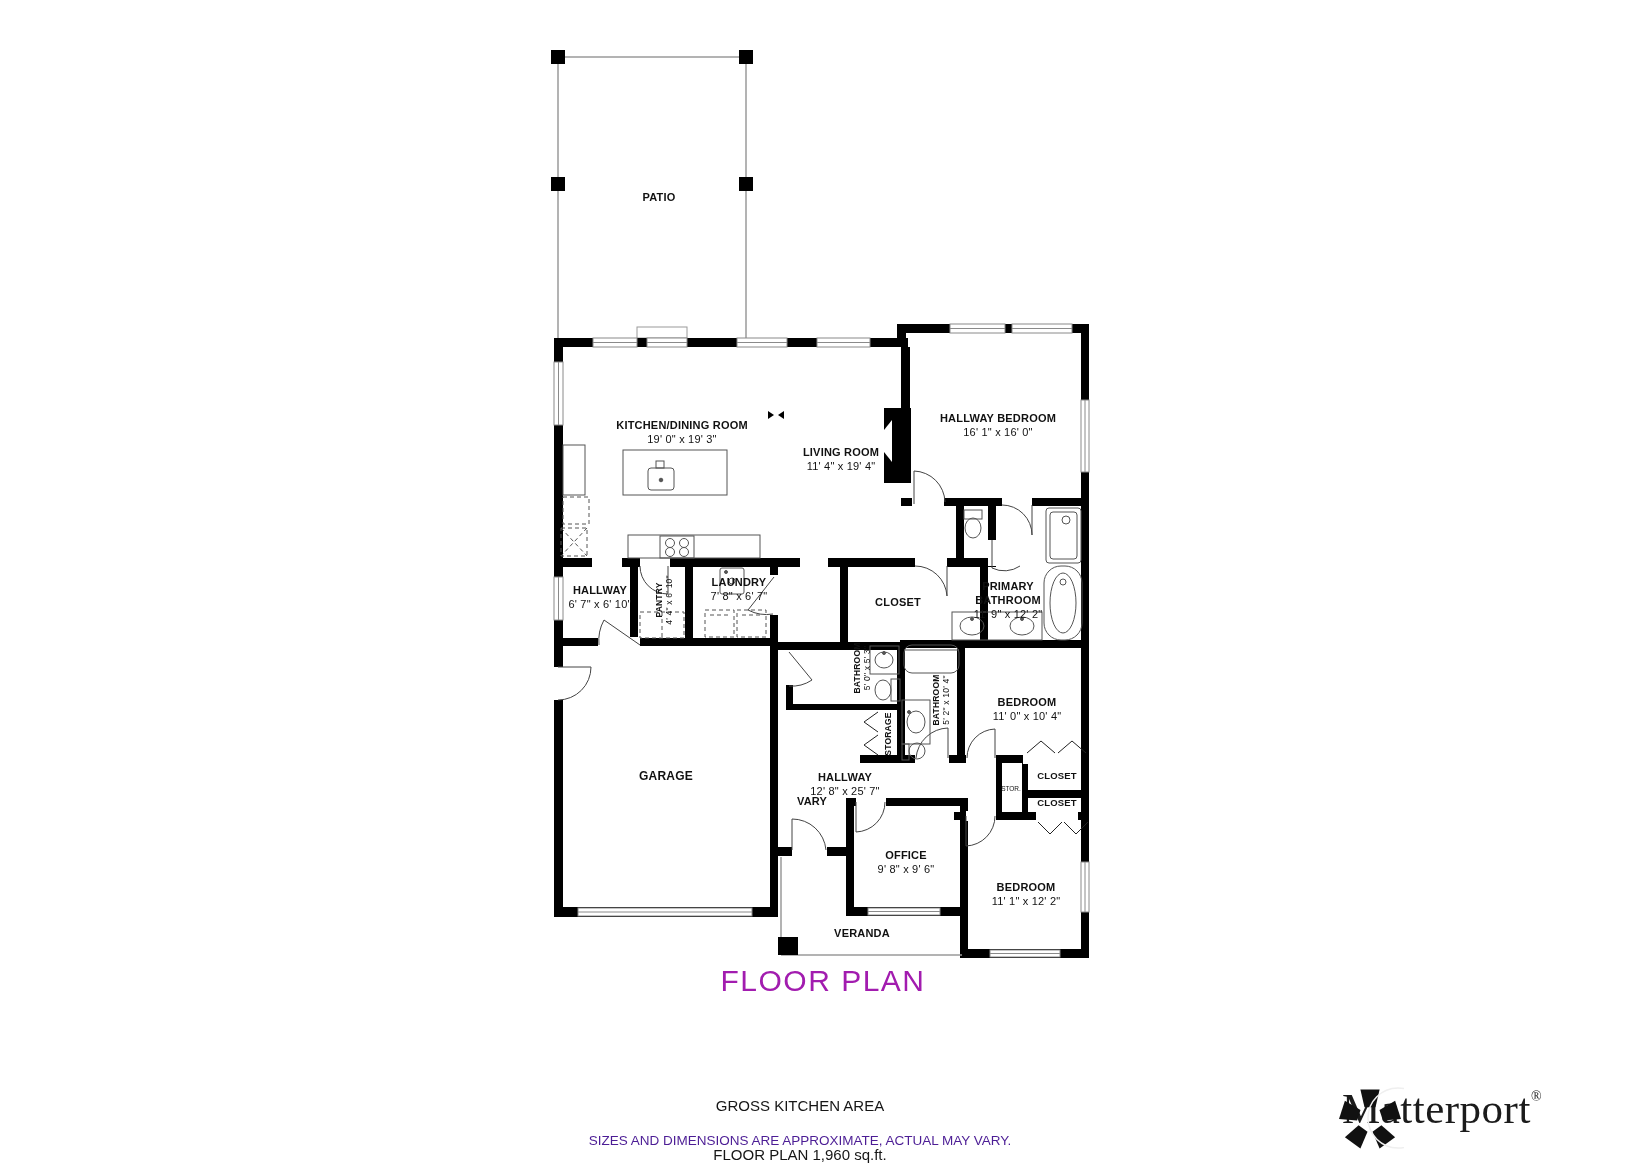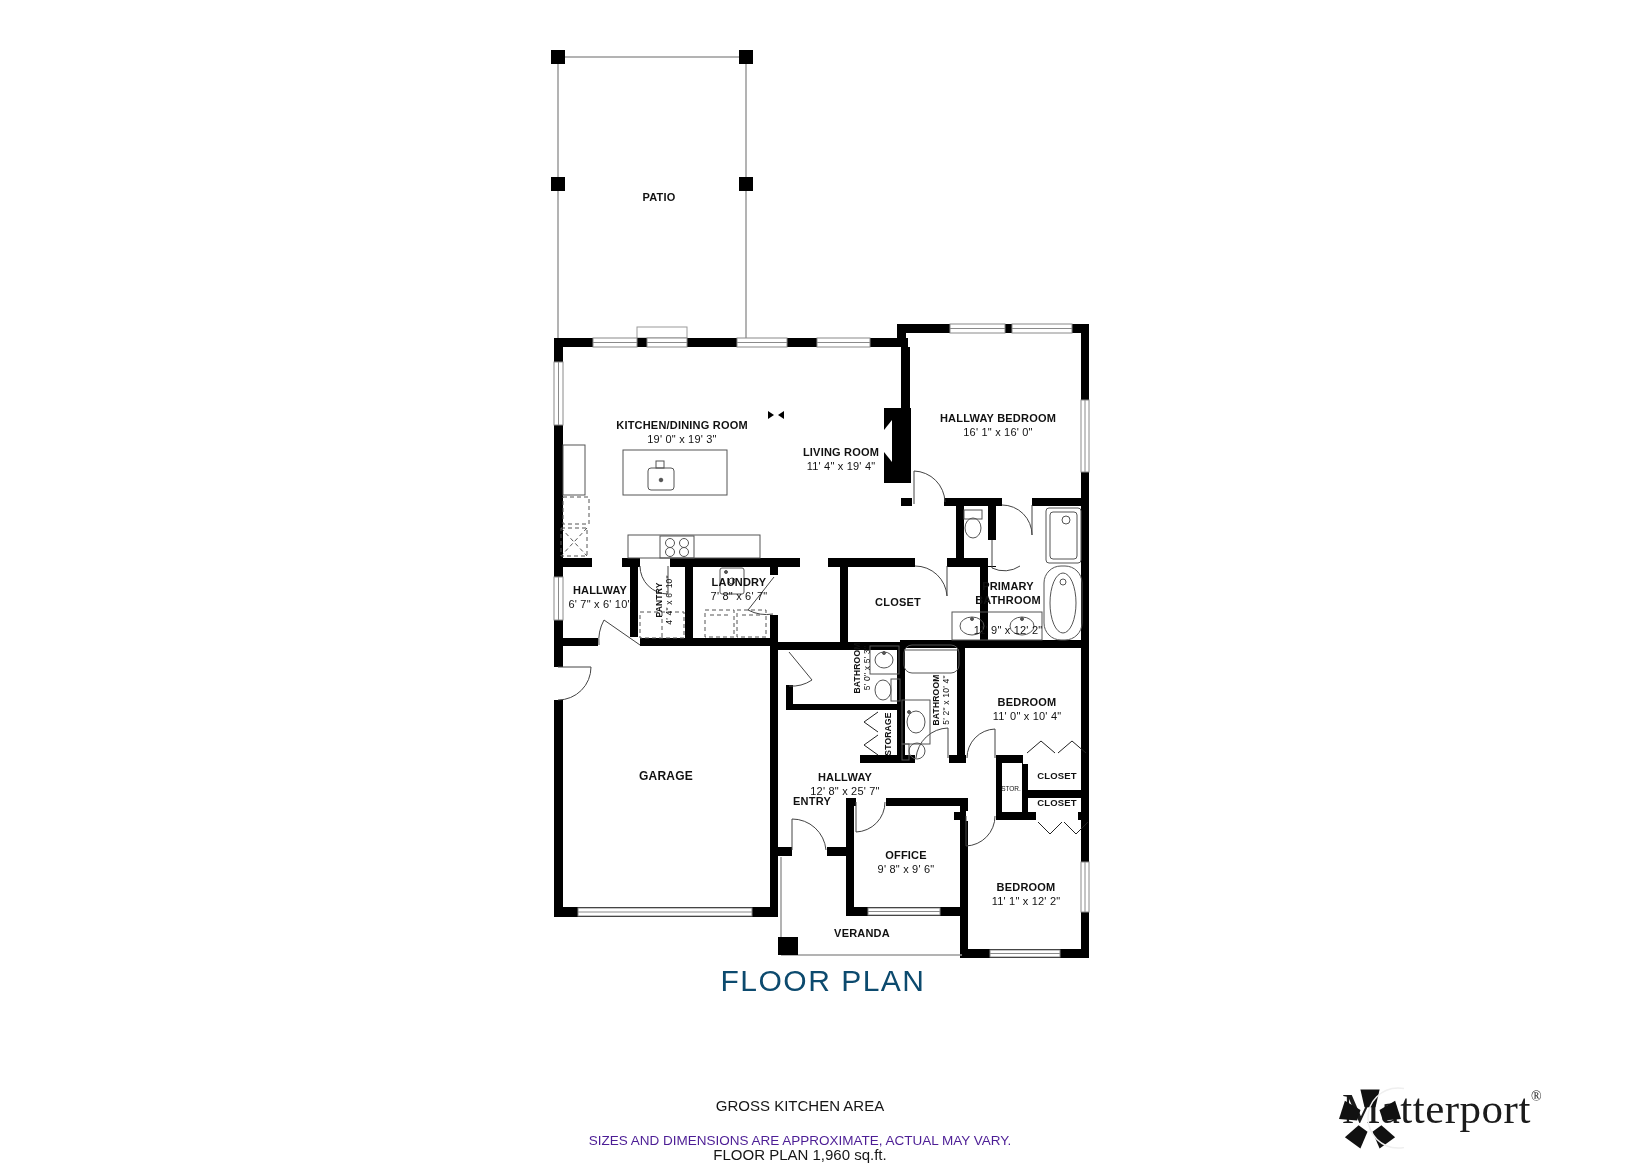--- a/index.html
+++ b/index.html
@@ -7,23 +7,23 @@
         font-family:"Liberation Sans",sans-serif;border-radius:6px;}
   svg{position:absolute;left:0;top:0;}
   .lbl{position:absolute;transform:translate(-50%,-50%);text-align:center;color:#111;
        font:11px "Liberation Sans",sans-serif;letter-spacing:.2px;white-space:nowrap;line-height:14px;}
   .lbl .nm{font-weight:bold;display:block;}
   .lbl .dm{display:block;}
   .vert{transform:translate(-50%,-50%) rotate(-90deg);}
   .sm{font-size:8.5px;line-height:10px;}
   .xs{font-size:6.5px;letter-spacing:0;}
   .cl{font-size:9.5px;}
-  .wrap .nm{white-space:normal;width:106px;margin:16px auto;}
+  .wrap .nm{white-space:normal;width:106px;margin:0 auto;}
   #title{position:absolute;left:823px;top:981px;transform:translate(-50%,-50%);
-         font-size:30px;letter-spacing:1.5px;color:#0c4a6e;}
+         font-size:30px;letter-spacing:1.5px;color:#a21caf;}
   #footer{position:absolute;left:800px;top:1066px;transform:translateX(-50%);text-align:center;
           font-size:15px;color:#161616;line-height:16.2px;white-space:pre;}
   #disclaimer{position:absolute;left:800px;top:1133px;transform:translateX(-50%);
           font-size:13.5px;color:#4c1d95;white-space:pre;}
   #logo{position:absolute;left:1336px;top:1084px;display:flex;align-items:center;}
   #logo .word{font-family:"Liberation Serif",serif;font-size:43px;color:#1b1b1b;margin-left:6px;letter-spacing:.5px;}
   #logo .reg{font-family:"Liberation Serif",serif;font-size:14px;color:#1b1b1b;vertical-align:22px;}
 </style>
 </head>
 <body>
@@ -338,21 +338,21 @@
   <div class="lbl" style="left:666px;top:776px;font-size:12px">
     <span class="nm">GARAGE</span>
   </div>
 
   <div class="lbl" style="left:845px;top:784px">
     <span class="nm">HALLWAY</span>
     <span class="dm">12' 8" x 25' 7"</span>
   </div>
 
   <div class="lbl" style="left:812px;top:801px">
-    <span class="nm">ENTRY</span>
+    <span class="nm">VARY</span>
   </div>
 
   <div class="lbl" style="left:906px;top:862px">
     <span class="nm">OFFICE</span>
     <span class="dm">9' 8" x 9' 6"</span>
   </div>
 
   <div class="lbl xs" style="left:1011px;top:789px">
     <span>STOR.</span>
   </div>

